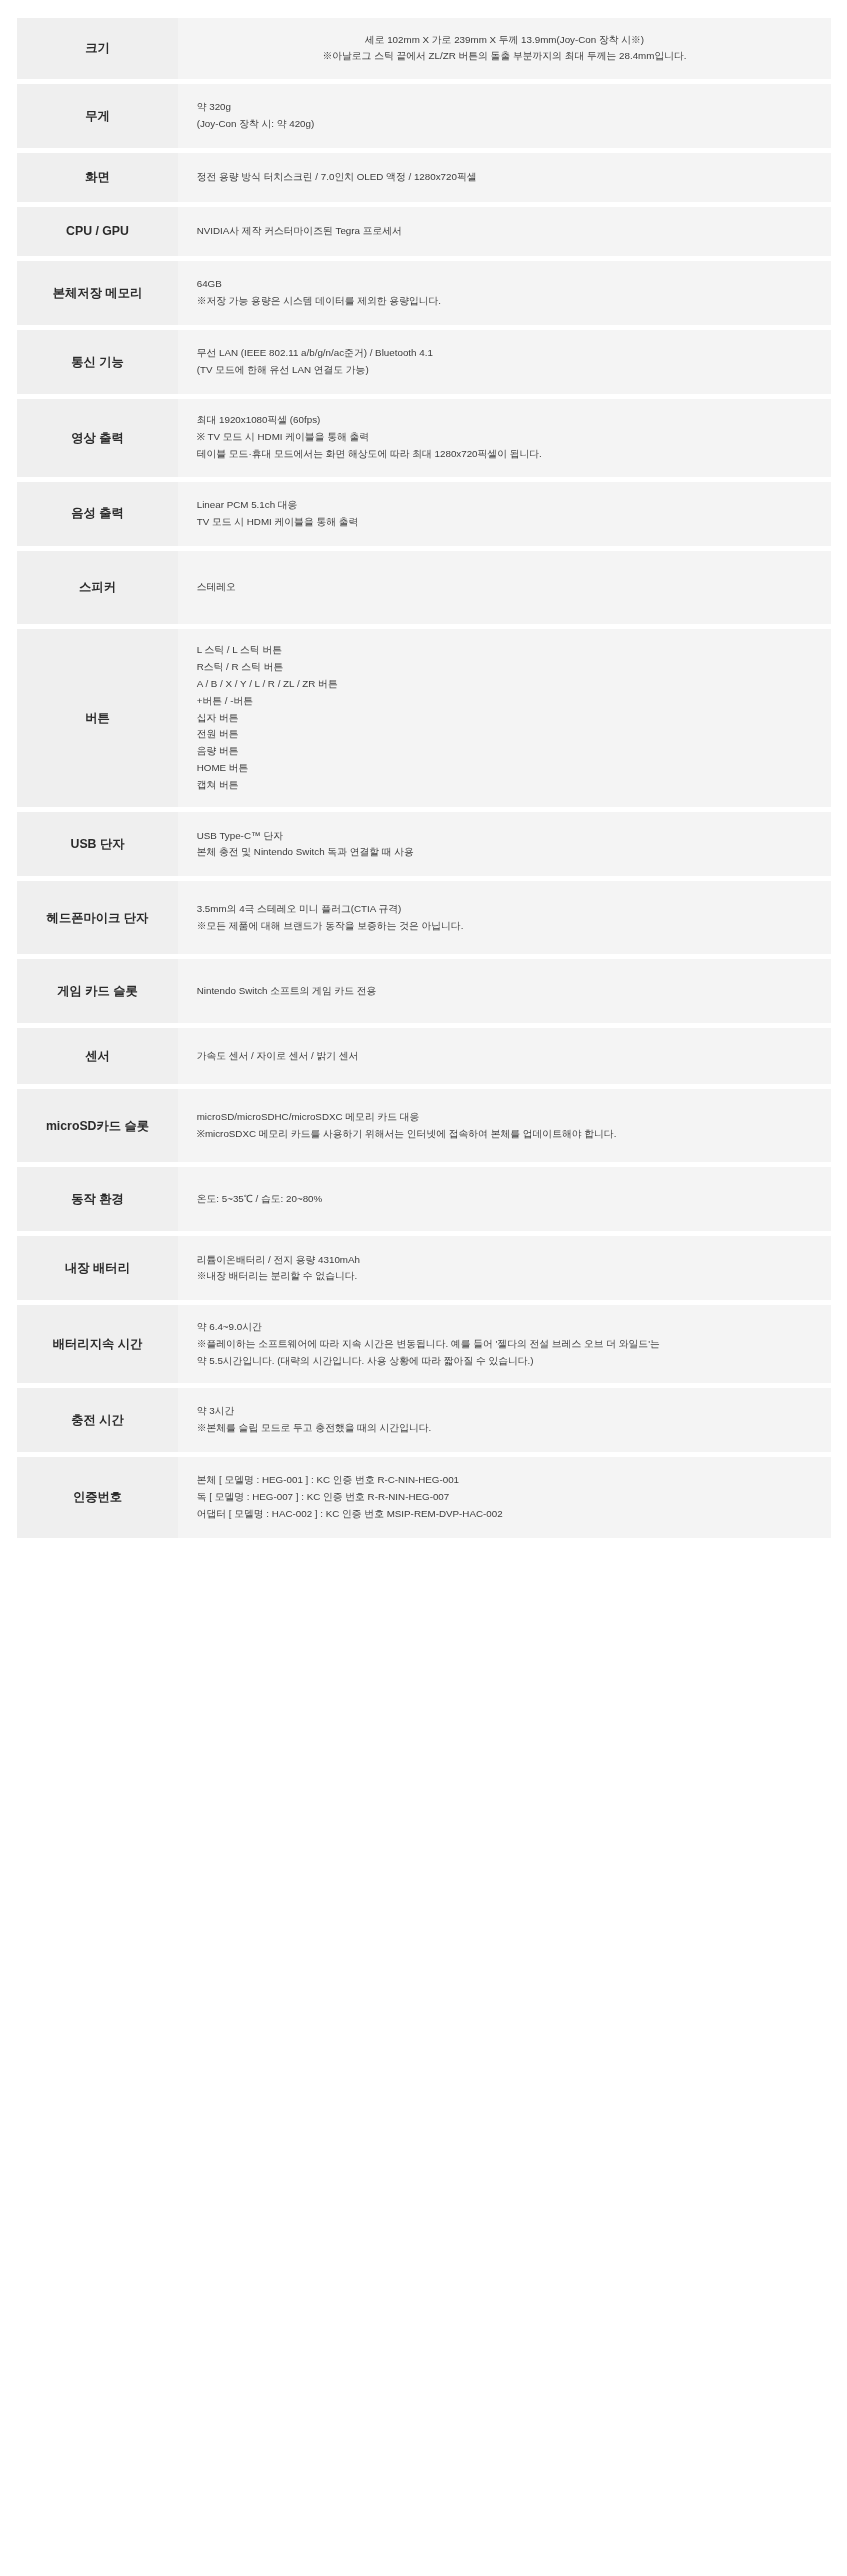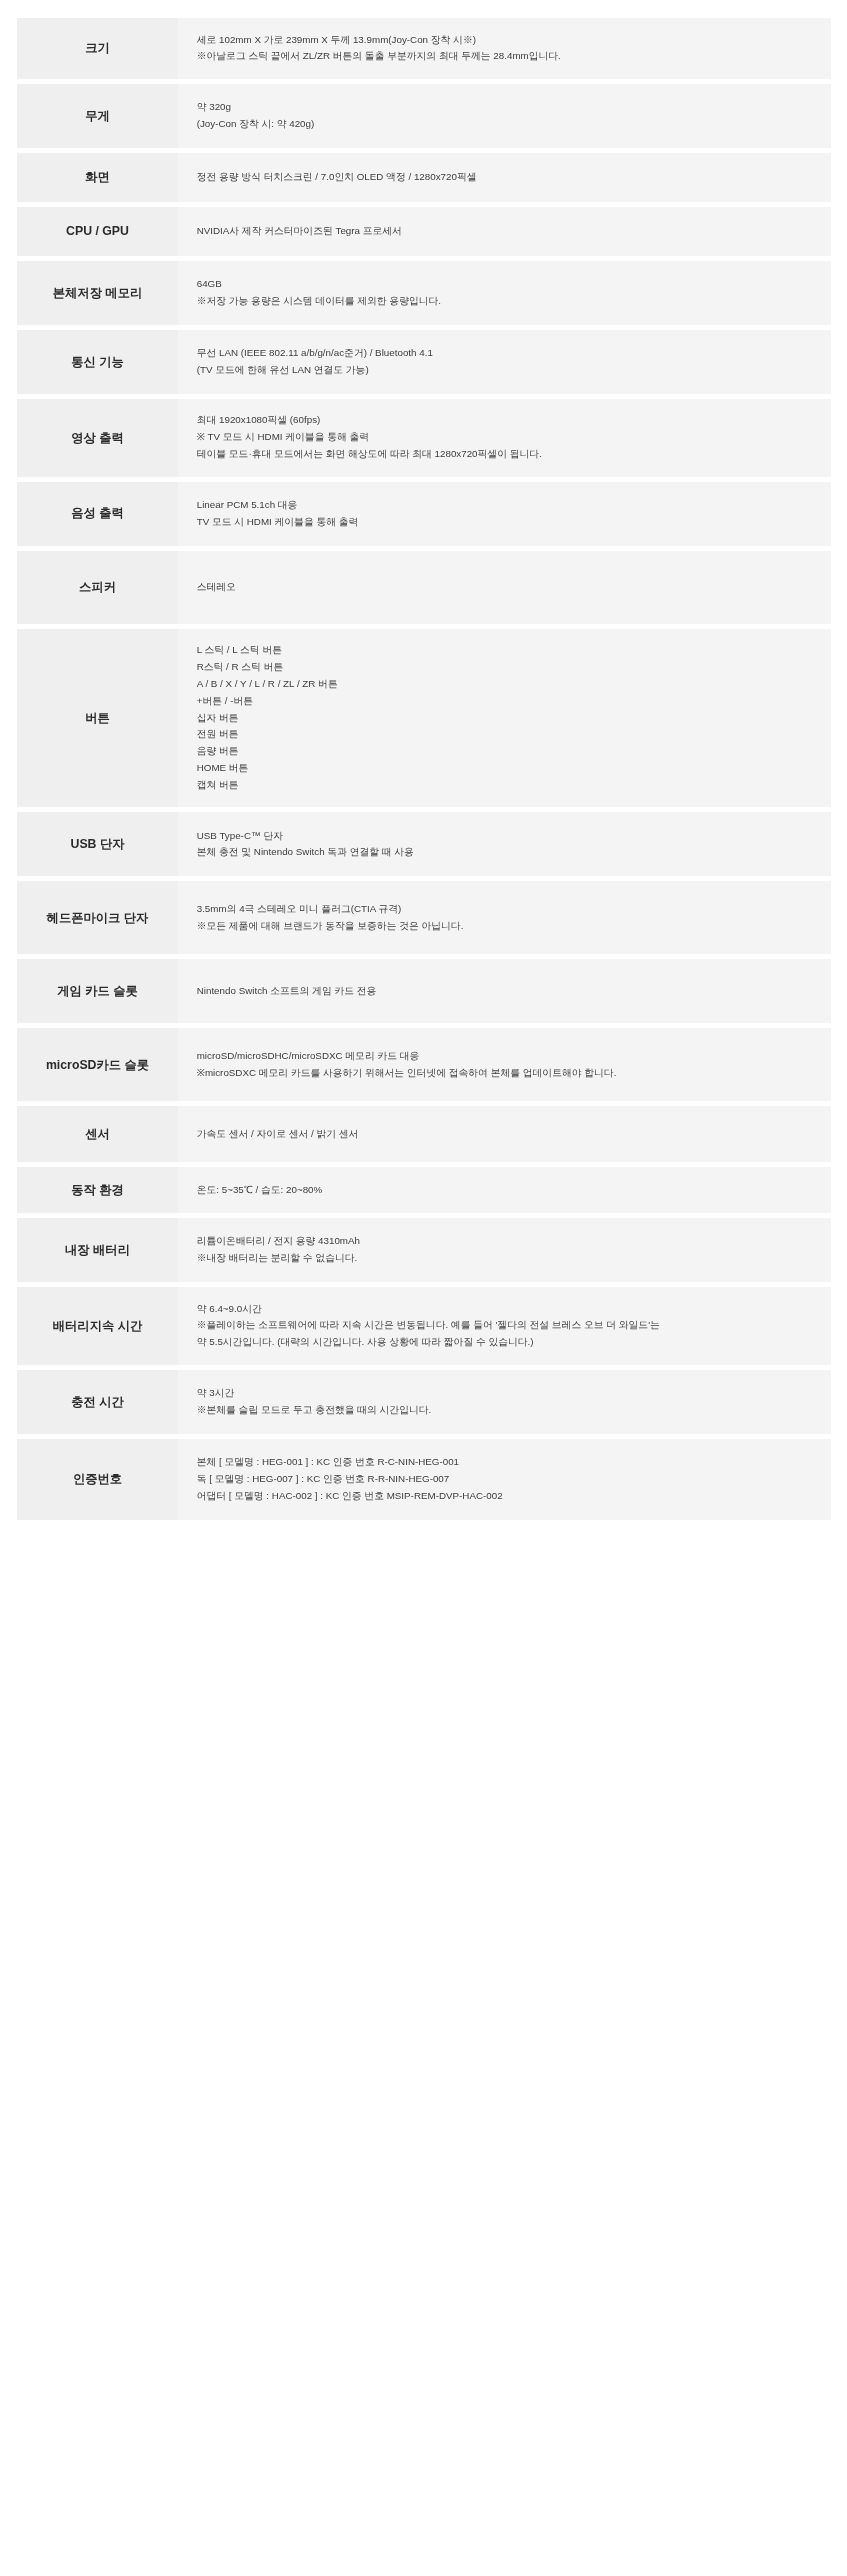--- a/index.html
+++ b/index.html
@@ -49,36 +49,36 @@
     line-height: 1.72;
     padding: 13.6px 18.7px 13.6px 18.7px;
     box-sizing: border-box;
   }
   .spec-row .td .line {
     display: block;
     white-space: nowrap;
   }
 
   
-  tr.h-1 td { height: 56px; }
+  tr.h-1 td { height: 56px; text-align: center; }
   tr.h-2 td { height: 64px; }
   tr.h-3 td { height: 49px; }
   tr.h-4 td { height: 49px; }
   tr.h-5 td { height: 64px; }
   tr.h-6 td { height: 64px; }
   tr.h-7 td { height: 73px; }
   tr.h-8 td { height: 64px; }
   tr.h-9 td { height: 73px; margin-top: 33px; }
   tr.h-10 td { height: 136px; }
   tr.h-11 td { height: 64px; }
   tr.h-12 td { height: 73px; }
   tr.h-13 td { height: 64px; }
   tr.h-14 td { height: 73px; }
   tr.h-15 td { height: 56px; }
-  tr.h-16 td { height: 45px; margin-top: 36px; }
+  tr.h-16 td { height: 64px; margin-top: 36px; }
   tr.h-17 td { height: 64px; }
   tr.h-18 td { height: 73px; }
   tr.h-19 td { height: 64px; }
   tr.h-20 td { height: 81px; }
 </style>
 </head>
 <body>
 
 <div class="page">
   <table class="spec-table">
@@ -172,31 +172,31 @@
             <span class="line">3.5mm의 4극 스테레오 미니 플러그(CTIA 규격)</span>
             <span class="line">※모든 제품에 대해 브랜드가 동작을 보증하는 것은 아닙니다.</span>
           </td>
         </tr>
         <tr class="spec-row h-13">
           <td class="th"><span class="line">게임 카드 슬롯</span></td>
           <td class="td">
             <span class="line">Nintendo Switch 소프트의 게임 카드 전용</span>
           </td>
         </tr>
+        <tr class="spec-row h-15">
+          <td class="th"><span class="line">센서</span></td>
+          <td class="td">
+            <span class="line">가속도 센서 / 자이로 센서 / 밝기 센서</span>
+          </td>
+        </tr>
         <tr class="spec-row h-14">
           <td class="th"><span class="line">microSD</span><span class="line">카드 슬롯</span></td>
           <td class="td">
             <span class="line">microSD/microSDHC/microSDXC 메모리 카드 대응</span>
             <span class="line">※microSDXC 메모리 카드를 사용하기 위해서는 인터넷에 접속하여 본체를 업데이트해야 합니다.</span>
-          </td>
-        </tr>
-        <tr class="spec-row h-15">
-          <td class="th"><span class="line">센서</span></td>
-          <td class="td">
-            <span class="line">가속도 센서 / 자이로 센서 / 밝기 센서</span>
           </td>
         </tr>
         <tr class="spec-row h-16">
           <td class="th"><span class="line">동작 환경</span></td>
           <td class="td">
             <span class="line">온도: 5~35℃ / 습도: 20~80%</span>
           </td>
         </tr>
         <tr class="spec-row h-17">
           <td class="th"><span class="line">내장 배터리</span></td>

